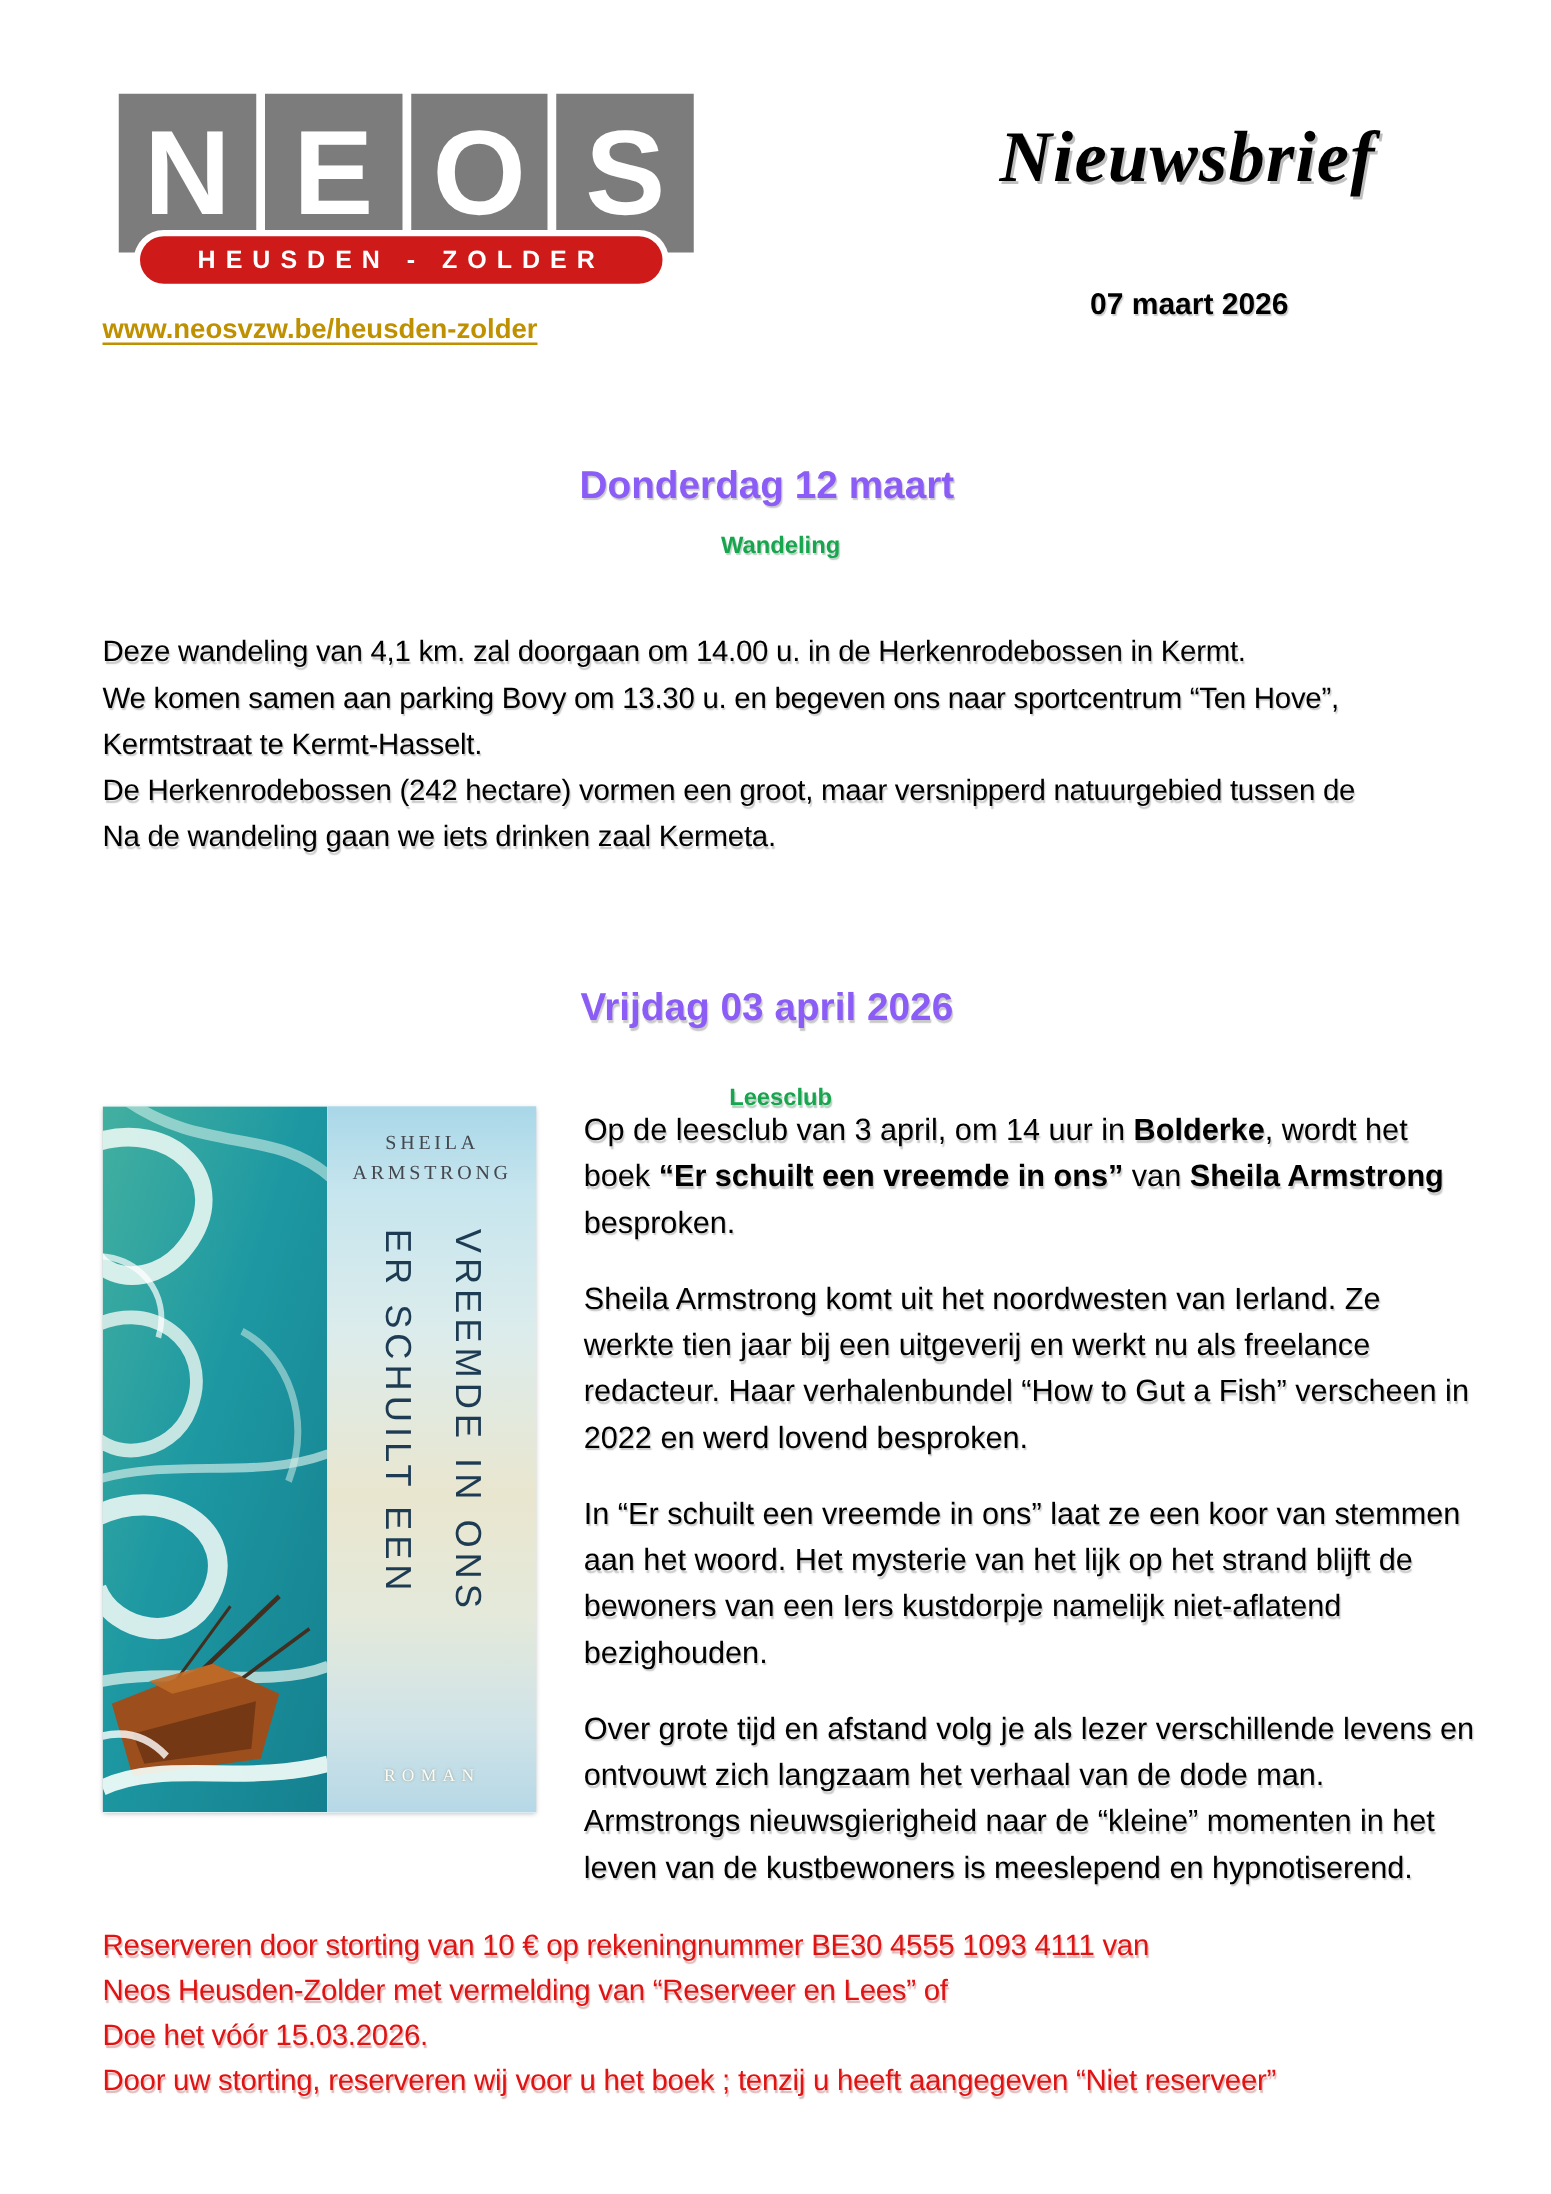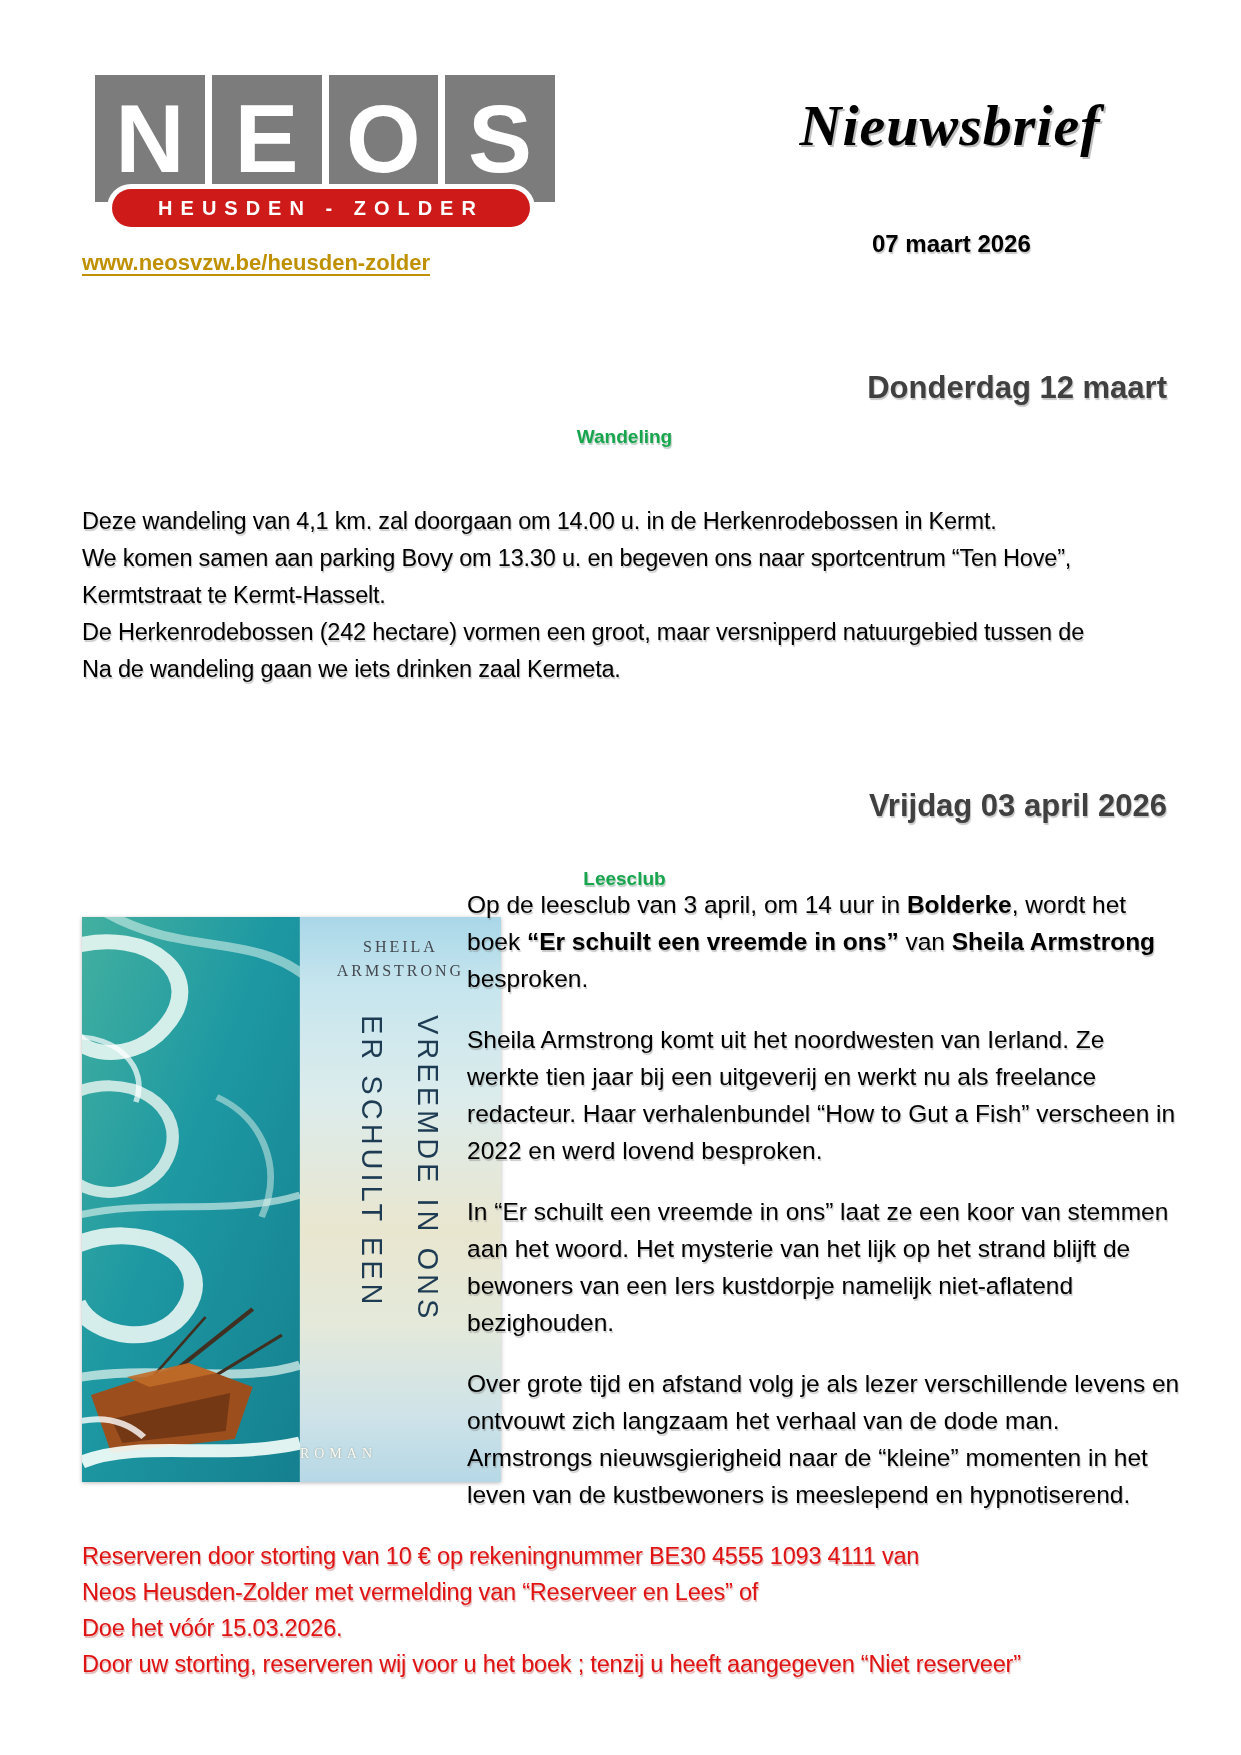--- a/index.html
+++ b/index.html
@@ -27,49 +27,49 @@
                font-family:cursive,"Liberation Serif",serif;font-style:italic;
                font-weight:700;font-size:58px;letter-spacing:1px;
                text-shadow:2px 2px 0 rgba(0,0,0,.25);}
   .date{position:absolute;left:872px;top:230px;font-size:24px;font-weight:700;
         text-shadow:var(--sh);}
   .site-link{position:absolute;left:82px;top:250px;font-size:22px;font-weight:700;
              color:var(--gold);text-decoration:underline;text-underline-offset:4px;
              cursor:pointer;}
 
   
-  .event-title{position:absolute;left:82px;width:1085px;margin:0;text-align:right;
+  .event-title{position:absolute;left:71px;width:1085px;margin:0;text-align:center;
                font-family:cursive,"Liberation Sans",sans-serif;font-weight:700;
-               font-size:31px;line-height:40px;color:#404040;text-shadow:var(--sh);}
+               font-size:31px;line-height:40px;color:#8b5cf6;text-shadow:var(--sh);}
   .event-sub{position:absolute;left:82px;width:1085px;margin:0;text-align:center;
              font-family:cursive,"Liberation Sans",sans-serif;font-weight:700;
              font-size:19px;line-height:38px;color:var(--green);
              text-shadow:1px 2px 1px rgba(20,90,50,.3);}
 
   
   .walk-text{position:absolute;left:82px;top:503px;width:1100px;font-size:23.5px;
              line-height:37px;letter-spacing:-0.2px;text-shadow:var(--sh);}
   .body-line{white-space:nowrap;}
 
   
-  .cover{position:absolute;left:82px;top:917px;width:419px;height:565px;display:flex;
+  .cover{position:absolute;left:82px;top:885px;width:347px;height:565px;display:flex;
          box-shadow:0 1px 4px rgba(0,0,0,.28);}
   .cover-sea{width:52%;position:relative;overflow:hidden;}
   .cover-sea svg{display:block;width:100%;height:100%;}
   .cover-strip{width:48%;position:relative;
       background:linear-gradient(180deg,#a9d7e8 0%,#c6e5ee 12%,#dcecec 32%,
                  #e9e6cf 55%,#e4e9da 72%,#cfe3e8 88%,#b6d8e6 100%);}
   .author{margin-top:18px;text-align:center;font-family:"Liberation Serif",serif;
           font-size:16px;letter-spacing:3px;color:#44474e;line-height:24px;}
   .vtitle-wrap{position:absolute;top:98px;left:0;right:0;bottom:62px;display:flex;
                justify-content:center;}
   .vtitle{writing-mode:vertical-lr;text-orientation:mixed;font-size:29px;
           letter-spacing:4px;line-height:56px;color:var(--navy);font-weight:400;}
   .title-col{white-space:nowrap;}
-  .roman{position:absolute;bottom:20px;left:0;right:0;
+  .roman{position:absolute;bottom:20px;left:0;right:0;text-align:center;
          font-family:"Liberation Serif",serif;font-size:14px;letter-spacing:5px;
          color:#fcfaf2;text-shadow:0 0 2px rgba(110,110,90,.6);}
 
   
   .bc-text{position:absolute;left:467px;top:886px;width:714px;font-size:24.5px;
            line-height:37px;text-shadow:var(--sh);}
   .bc-para{margin:0 0 24px 0;}
   .bc-para b{font-weight:700;}
 
   

